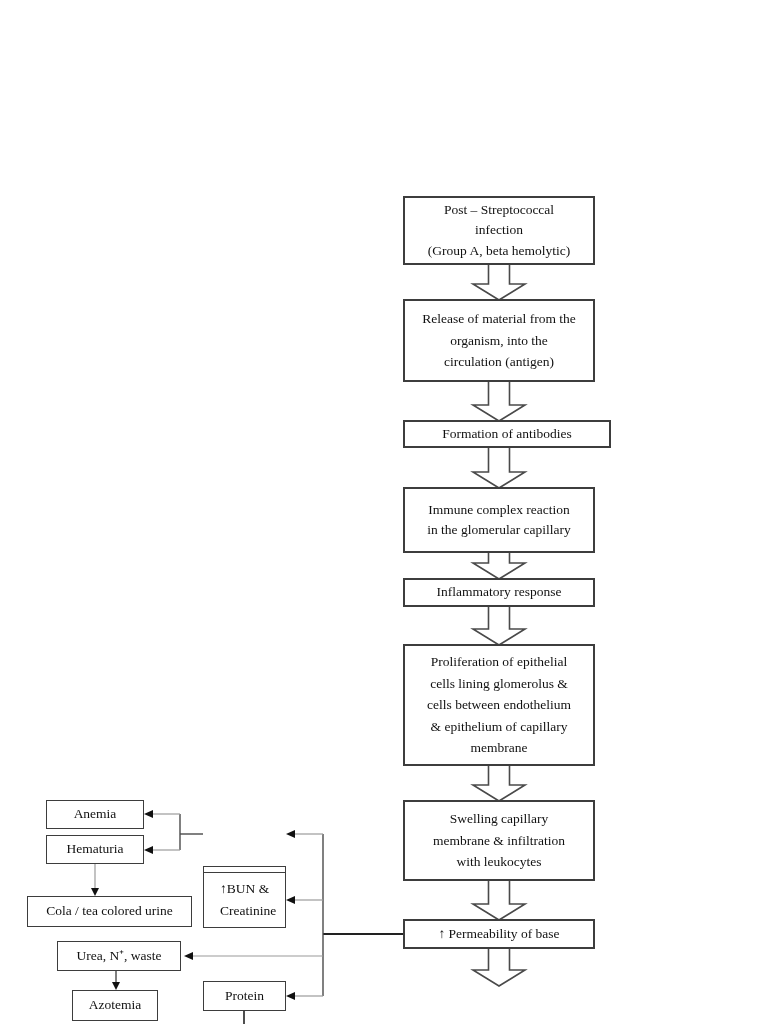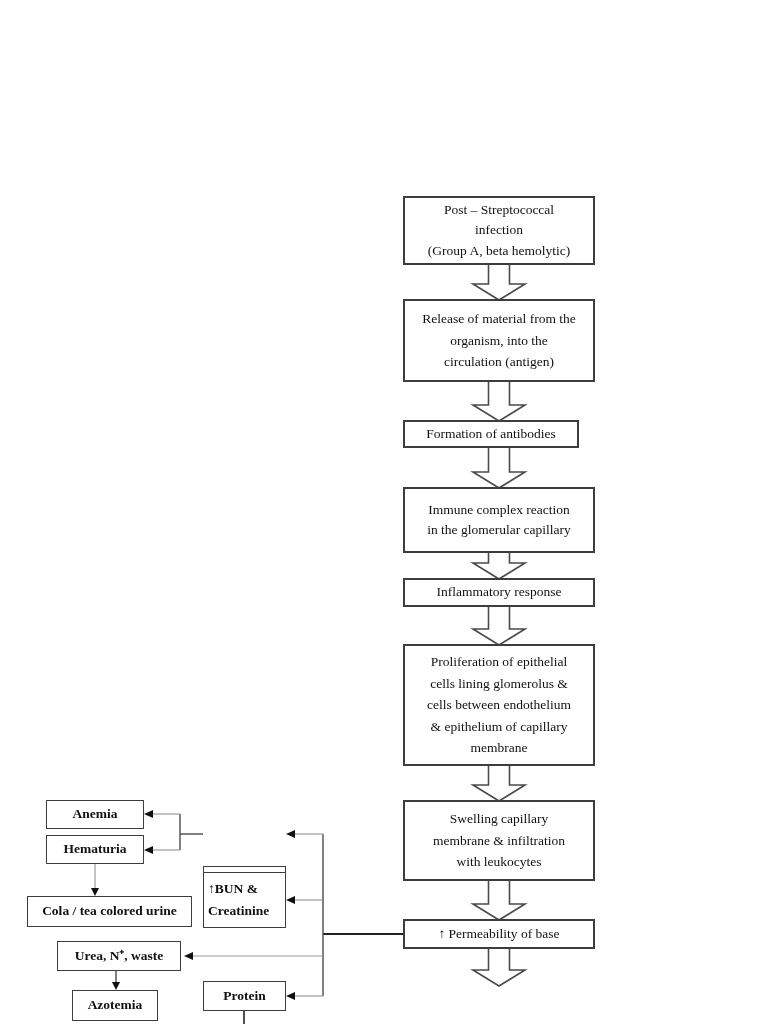--- a/index.html
+++ b/index.html
@@ -25,25 +25,25 @@
     display: flex;
     align-items: center;
     justify-content: center;
     text-align: center;
     white-space: pre-line;
     font-size: 13.5px;
     line-height: 1.5;
     color: #111111;
     z-index: 2;
   }
-  .box.small { border-width: 1.5px; font-weight: bold; }
+  .box.small { border-width: 1.5px; }
   .box.left-text {
     justify-content: flex-start;
     text-align: left;
-    padding-left: 4px;
+    padding-left: 16px;
     line-height: 1.6;
   }
   .box.tall { line-height: 1.6; }
 </style>
 </head>
 <body>
 
 <div id="canvas">
 
   <svg id="connector-layer" viewBox="0 0 768 1024" xmlns="http://www.w3.org/2000/svg">
@@ -87,21 +87,21 @@
   </svg>
 
   <div class="box tall" style="left:403px;top:299px;width:192px;height:83px">Release of material from the
 organism, into the
 circulation (antigen)</div>
 
   <div class="box" style="left:403px;top:196px;width:192px;height:69px">Post – Streptococcal
 infection
 (Group A, beta hemolytic)</div>
 
-  <div class="box" style="left:403px;top:420px;width:176px;height:28px">Formation of antibodies</div>
+  <div class="box" style="left:403px;top:420px;width:208px;height:28px">Formation of antibodies</div>
 
   <div class="box" style="left:403px;top:487px;width:192px;height:66px">Immune complex reaction
 in the glomerular capillary</div>
 
   <div class="box" style="left:403px;top:578px;width:192px;height:29px">Inflammatory response</div>
 
   <div class="box tall" style="left:403px;top:644px;width:192px;height:122px">Proliferation of epithelial
 cells lining glomerolus &amp;
 cells between endothelium
 &amp; epithelium of capillary

